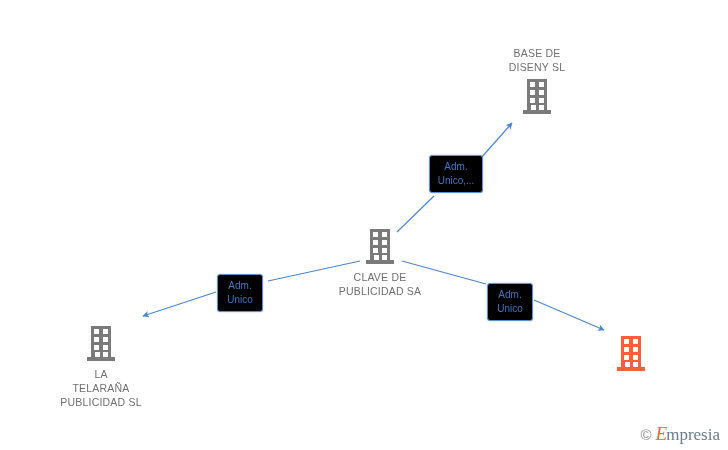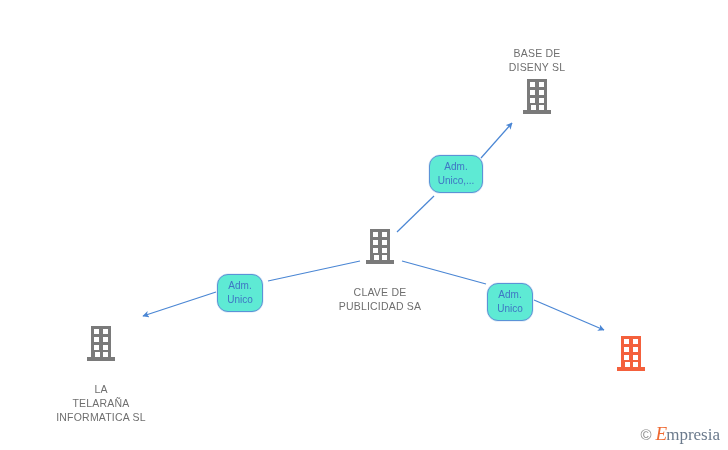--- a/index.html
+++ b/index.html
@@ -43,32 +43,32 @@
   }
   .node-label {
     display: block;
     font-family: "Liberation Sans", sans-serif;
     font-size: 10.5px;
     line-height: 14px;
     color: #6f6f6f;
     letter-spacing: 0.2px;
     white-space: pre-line;
   }
-  .node-label.below { margin-top: 19px; }
+  .node-label.below { margin-top: 4px; }
   .node-label.above { margin-bottom: 4px; }
   .node-label.strong { font-weight: bold; color: #6a6a6a; }
 
   
   .edge-label {
     position: absolute;
     z-index: 4;
     box-sizing: border-box;
-    background: #5eead4;
+    background: #000000;
     border: 1px solid #5b93d6;
-    border-radius: 11px;
+    border-radius: 3px;
     color: #3f76c4;
     font-family: "Liberation Sans", sans-serif;
     font-size: 10px;
     line-height: 14px;
     text-align: center;
     padding: 4px 5px 4px 5px;
     white-space: pre-line;
     box-shadow: 0 0 0 0.5px rgba(91,147,214,0.25);
   }
 
@@ -174,21 +174,21 @@
       <rect x="9" y="12" width="5" height="5" fill="#ffffff"></rect>
       <rect x="18" y="12" width="5" height="5" fill="#ffffff"></rect>
       <rect x="9" y="20" width="5" height="5" fill="#ffffff"></rect>
       <rect x="18" y="20" width="5" height="5" fill="#ffffff"></rect>
       <rect x="10" y="27" width="5" height="5" fill="#ffffff"></rect>
       <rect x="18" y="27" width="5" height="5" fill="#ffffff"></rect>
       <rect x="2" y="32" width="28" height="4" fill="#7a7a7a"></rect>
     </svg>
     <span class="node-label below">LA
 TELARAÑA
-INFORMATICA SL</span>
+PUBLICIDAD SL</span>
   </div>
 
   <div class="node" style="left:631px; top:335px;">
     <svg class="node-icon" viewBox="0 0 32 38" xmlns="http://www.w3.org/2000/svg">
       <rect x="6" y="1" width="20" height="31" fill="#f4603c"></rect>
       <rect x="9" y="4" width="5" height="5" fill="#ffffff"></rect>
       <rect x="18" y="4" width="5" height="5" fill="#ffffff"></rect>
       <rect x="9" y="12" width="5" height="5" fill="#ffffff"></rect>
       <rect x="18" y="12" width="5" height="5" fill="#ffffff"></rect>
       <rect x="9" y="20" width="5" height="5" fill="#ffffff"></rect>

